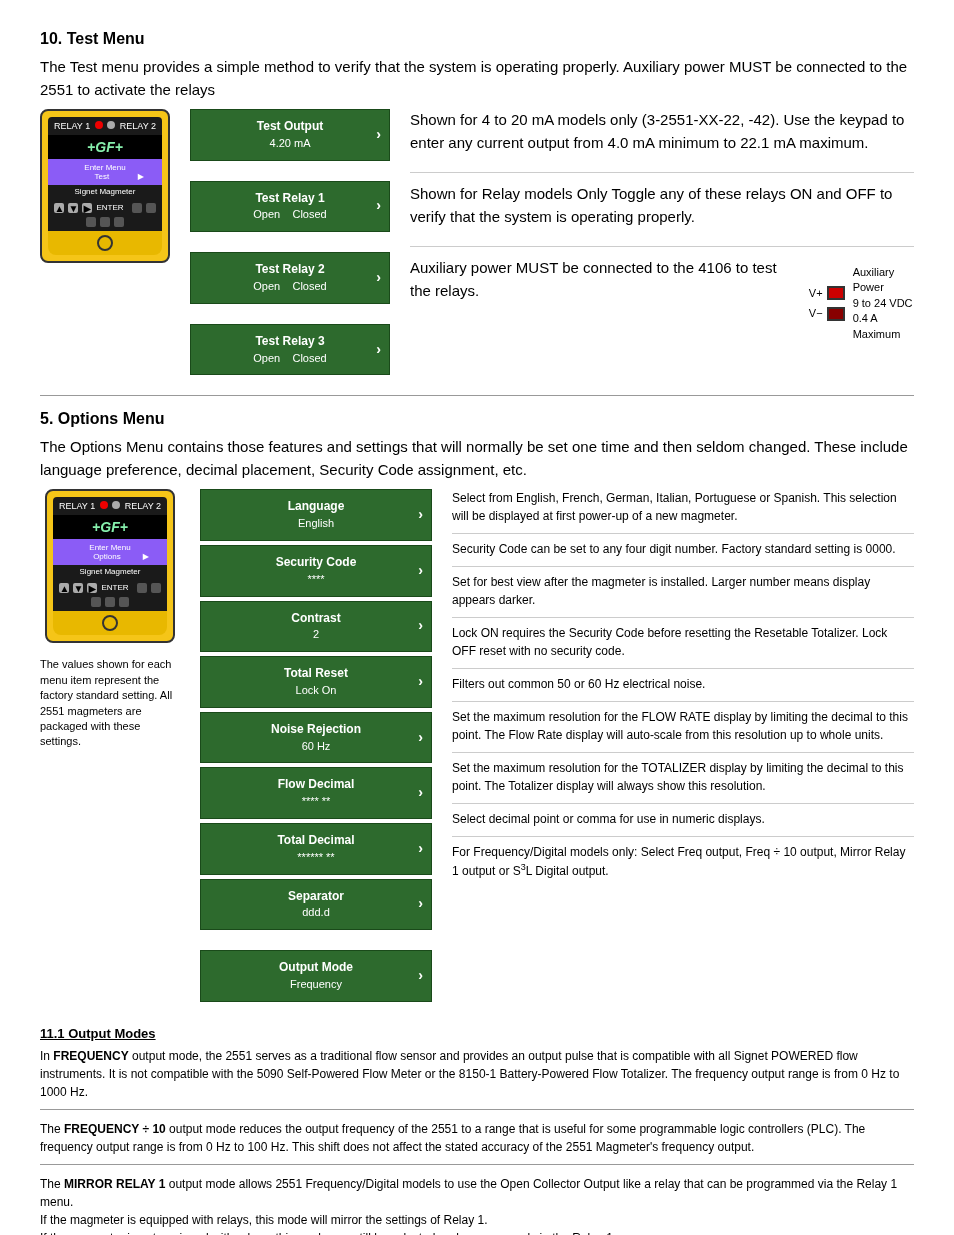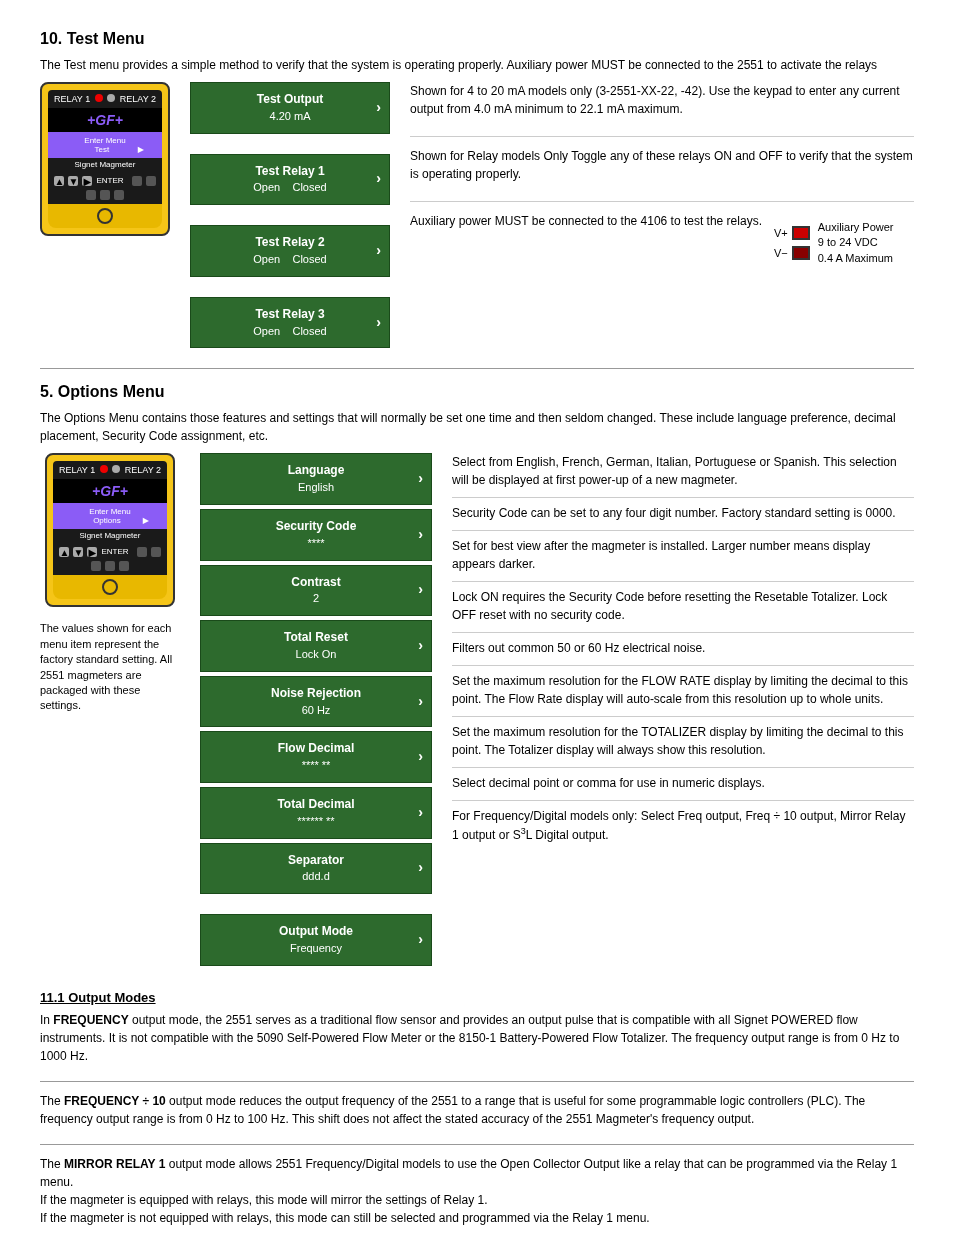--- a/index.html
+++ b/index.html
@@ -13,21 +13,21 @@
       padding: 30px 40px;
     }
 
     h2 {
       font-size: 16px;
       font-weight: bold;
       margin-bottom: 8px;
     }
 
     p {
-      font-size: 12px;
+      font-size: 15px;
       line-height: 1.5;
       margin-bottom: 8px;
     }
 
     .section {
       margin-bottom: 20px;
     }
 
     
     .device-box {
@@ -52,21 +52,21 @@
     }
     .relay-dot {
       width: 8px; height: 8px;
       border-radius: 50%;
       background: #aaa;
       display: inline-block;
     }
     .relay-dot.red { background: #e00; }
     .device-brand {
       background: #000;
-      color: #8b5cf6;
+      color: #86efac;
       font-size: 14px;
       font-weight: bold;
       padding: 4px;
       text-align: center;
       font-style: italic;
     }
     .device-menu {
       background: #8b5cf6;
       color: #fff;
       font-size: 8px;
@@ -244,21 +244,21 @@
       font-size: 13px;
       font-weight: bold;
       margin-bottom: 6px;
       text-decoration: underline;
     }
     .bottom-section p {
       font-size: 12px;
       margin-bottom: 8px;
     }
     .bottom-block {
-      padding-bottom: 8px;
+      padding-bottom: 0;
       border-bottom: 1px solid #999;
       margin-bottom: 10px;
     }
 
     strong { font-weight: bold; }
     sup { font-size: 9px; vertical-align: super; }
   </style>
 </head>
 <body>
 

